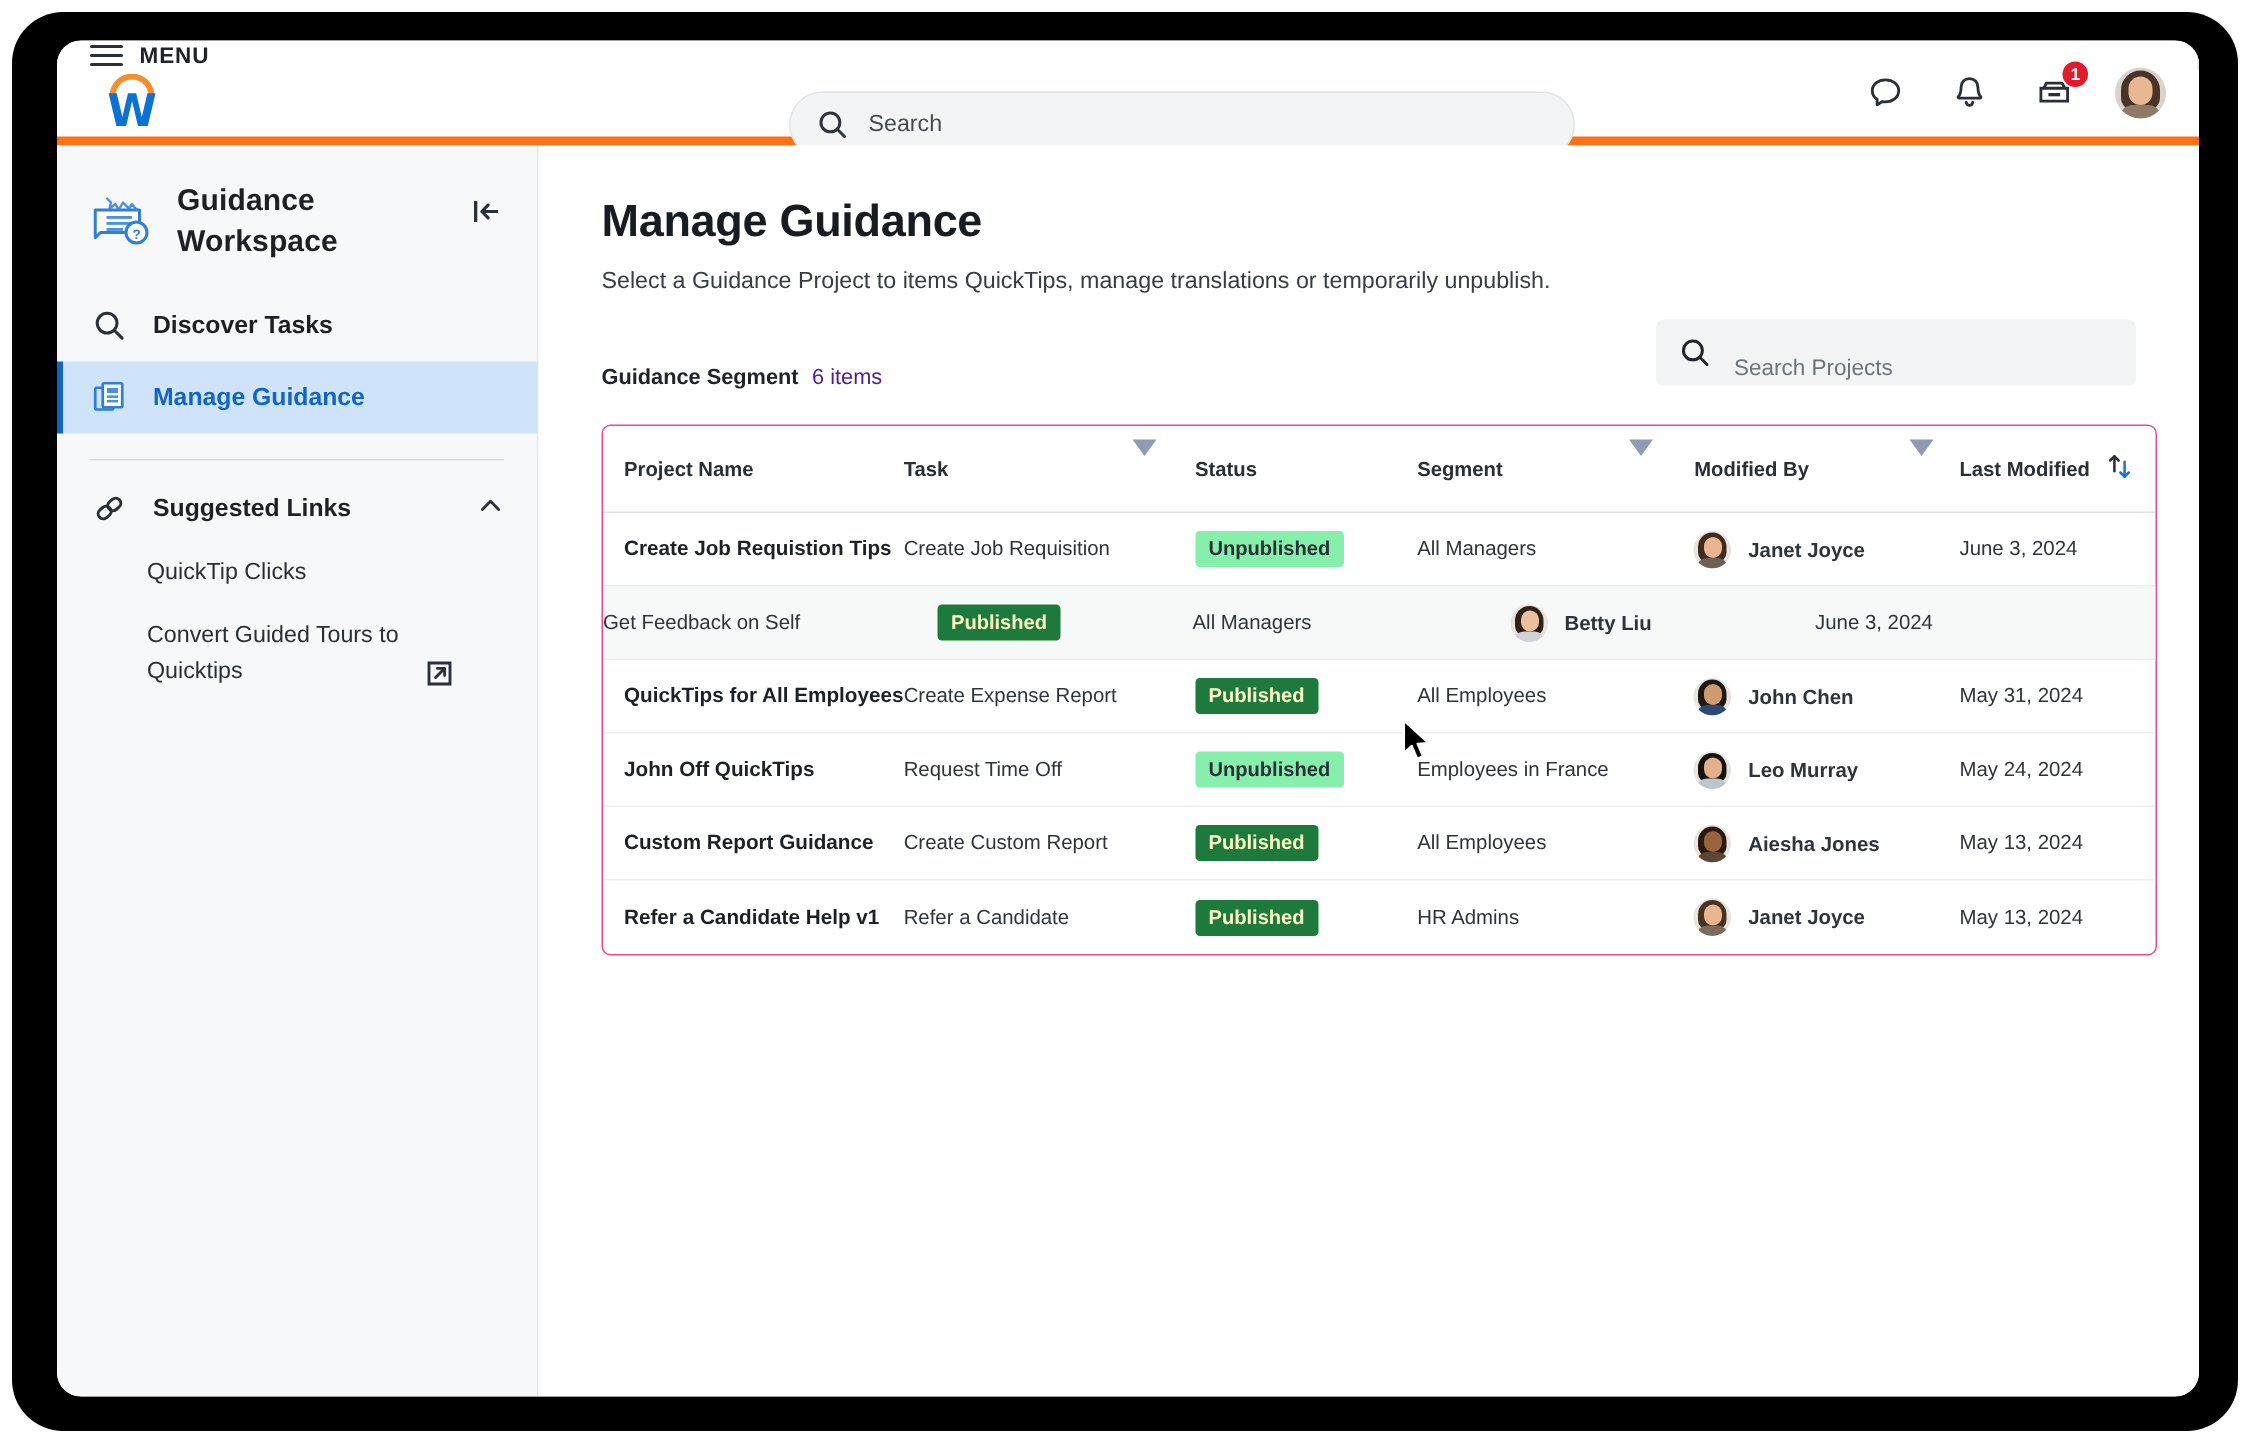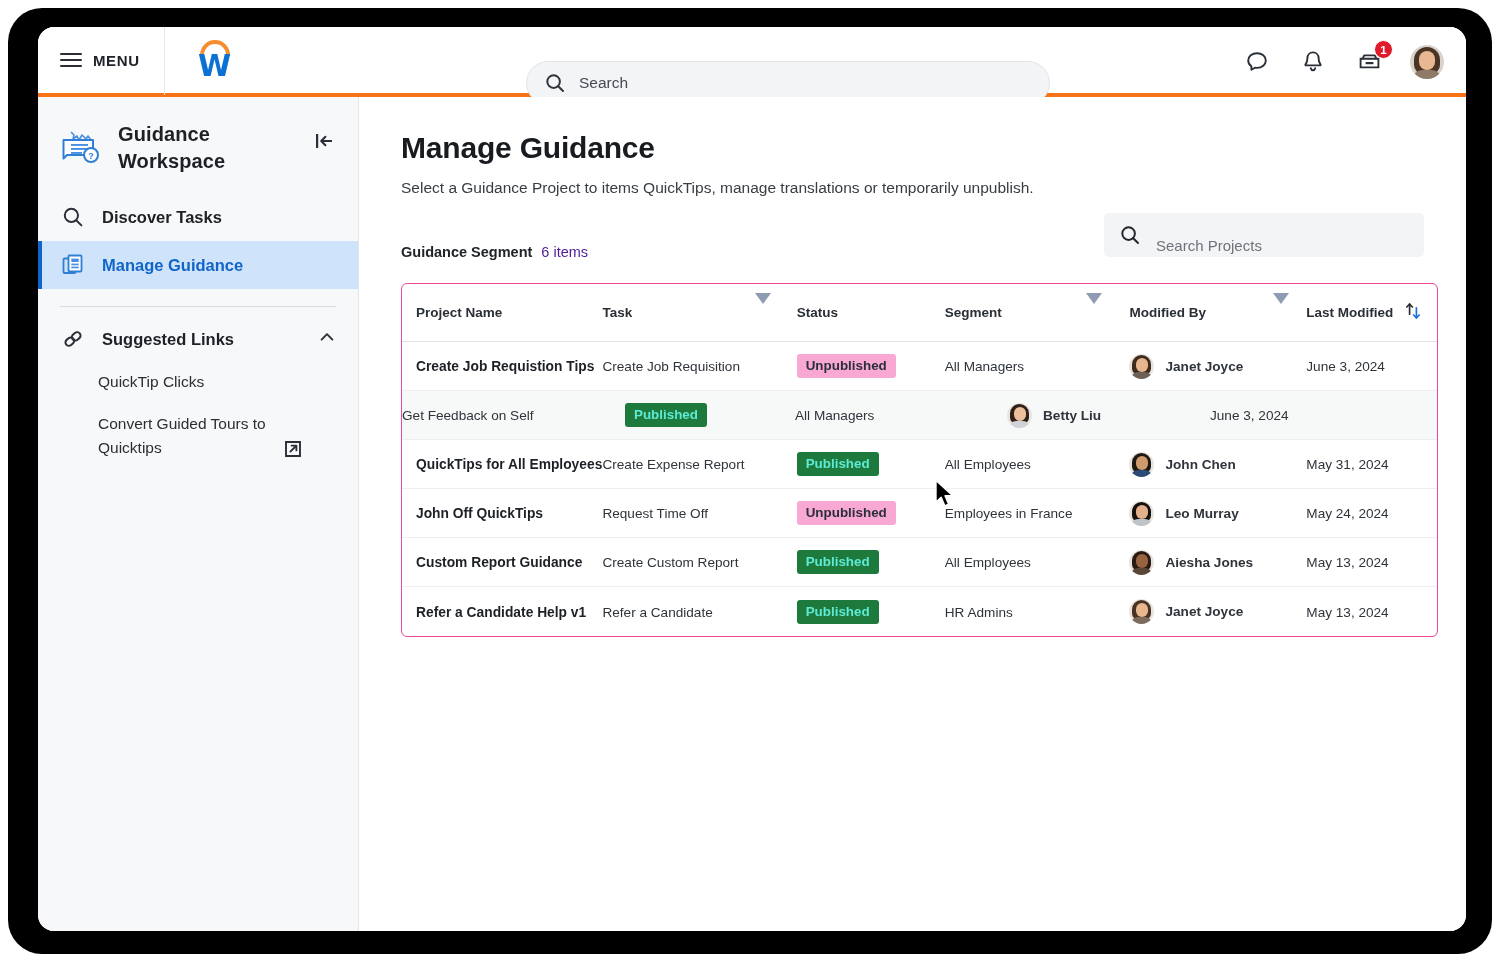--- a/index.html
+++ b/index.html
@@ -25,23 +25,23 @@
     background: #ffffff;
     border-radius: 16px;
     overflow: hidden;
   }
 
   
   #topbar {
     position: relative;
     height: 70px;
     background: #ffffff;
-    border-bottom: 4px solid #f97316;
+    border-bottom: 6px solid #f97316;
     display: flex;
-    align-items: center;
+    flex-direction: column;
   }
   #menu-button {
     display: flex; align-items: center; gap: 11px;
     padding: 0 24px 0 22px;
     height: 70px;
     border-right: 1px solid #e4e6e8;
     cursor: pointer;
   }
   .hamburger { width: 22px; height: 15px; position: relative; }
   .hamburger span {
@@ -257,22 +257,22 @@
   .cell-name.link { text-decoration: underline; cursor: pointer; }
   .cell-text { font-size: 13.6px; color: #2f343a; }
 
   .pill {
     display: inline-block;
     padding: 4px 9px 5px 9px;
     font-size: 13.4px; font-weight: bold;
     border-radius: 3px;
     line-height: 15px;
   }
-  .pill.published { background: #1e7a3c; color: #5eead4; }
-  .pill.unpublished { background: #f9a8d4; color: #2b3038; }
+  .pill.published { background: #1e7a3c; color: #fef9c3; }
+  .pill.unpublished { background: #86efac; color: #2b3038; }
 
   .person { display: flex; align-items: center; gap: 11px; font-weight: bold; }
   .p-avatar {
     width: 25px; height: 25px; border-radius: 50%;
     position: relative; overflow: hidden; flex: 0 0 25px;
     background: #e9e4de;
   }
   .p-hair { position:absolute; left:3px; top:1px; width:19px; height:20px; border-radius: 10px 10px 7px 7px; }
   .p-skin { position:absolute; left:6.5px; top:4px; width:12px; height:14px; border-radius: 6px; }
   .p-body { position:absolute; left:2px; bottom:0; width:21px; height:7px; border-radius: 7px 7px 0 0; }

